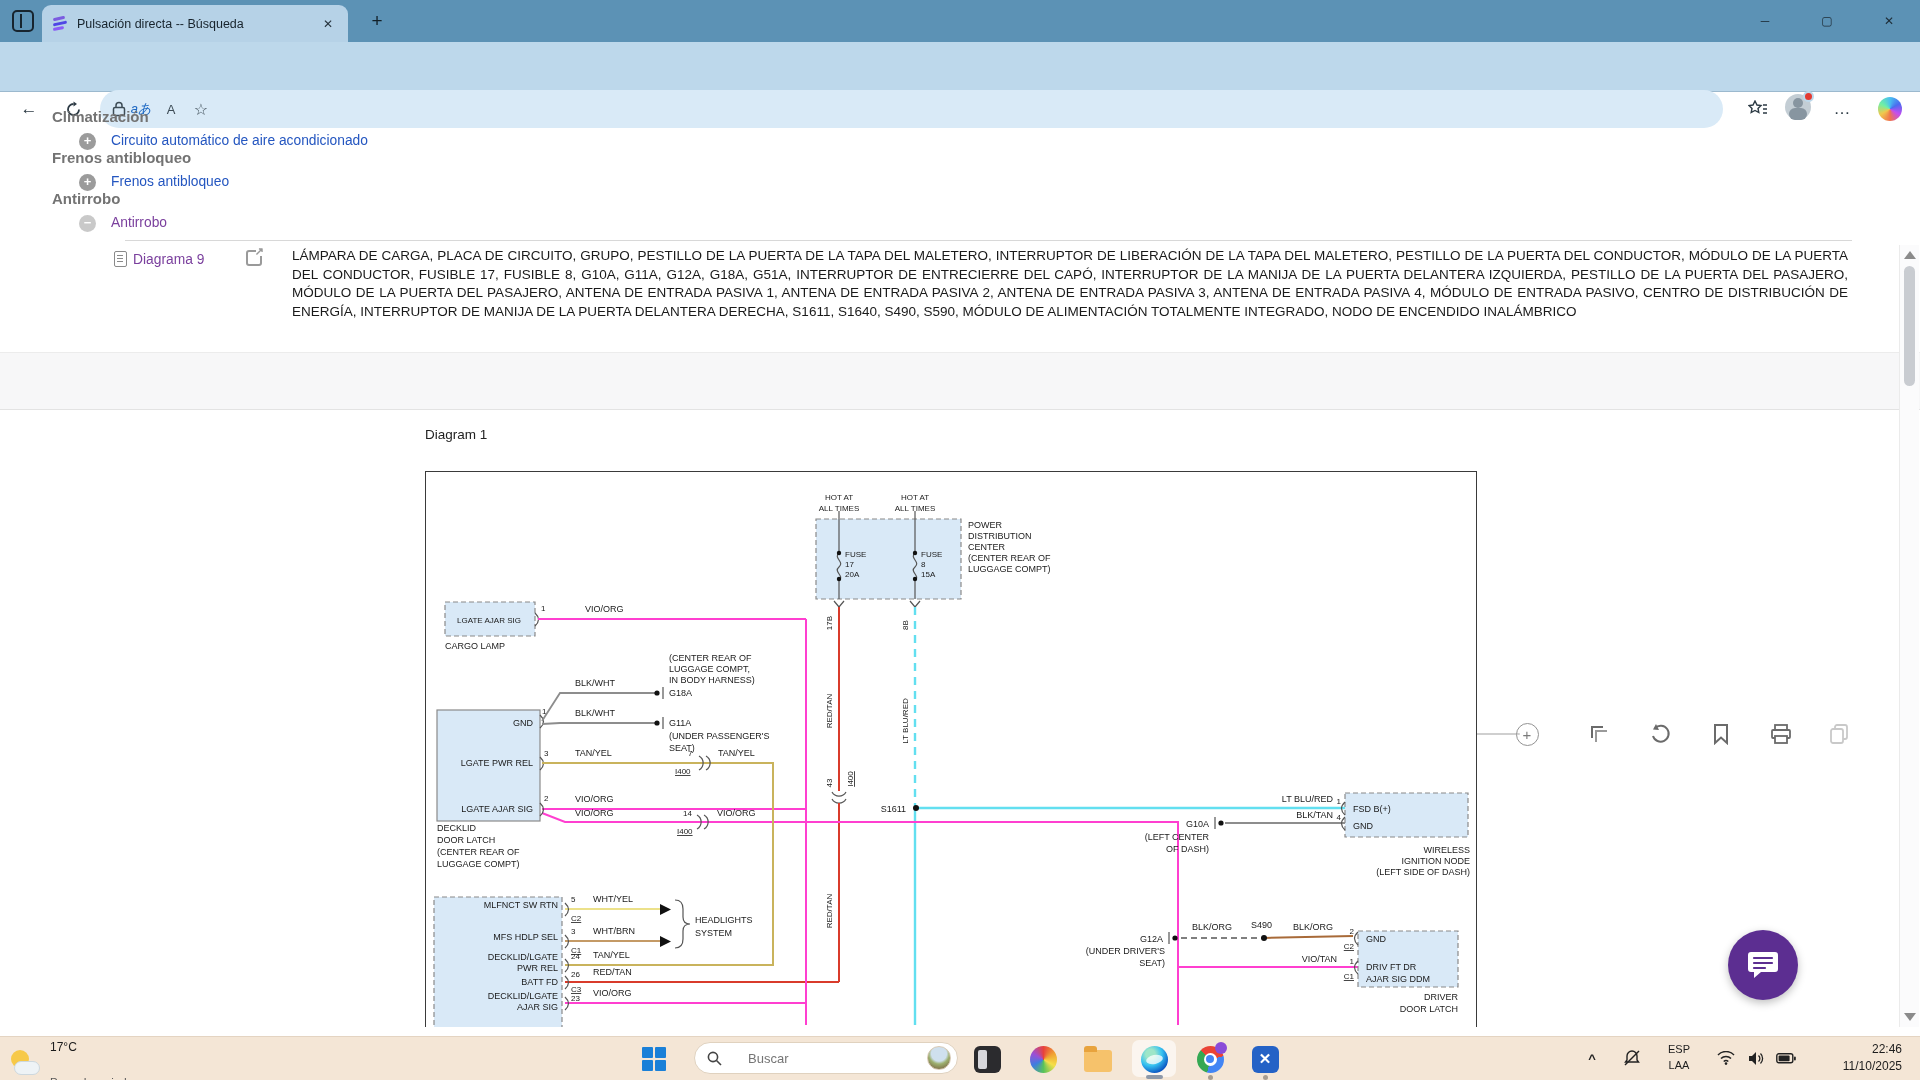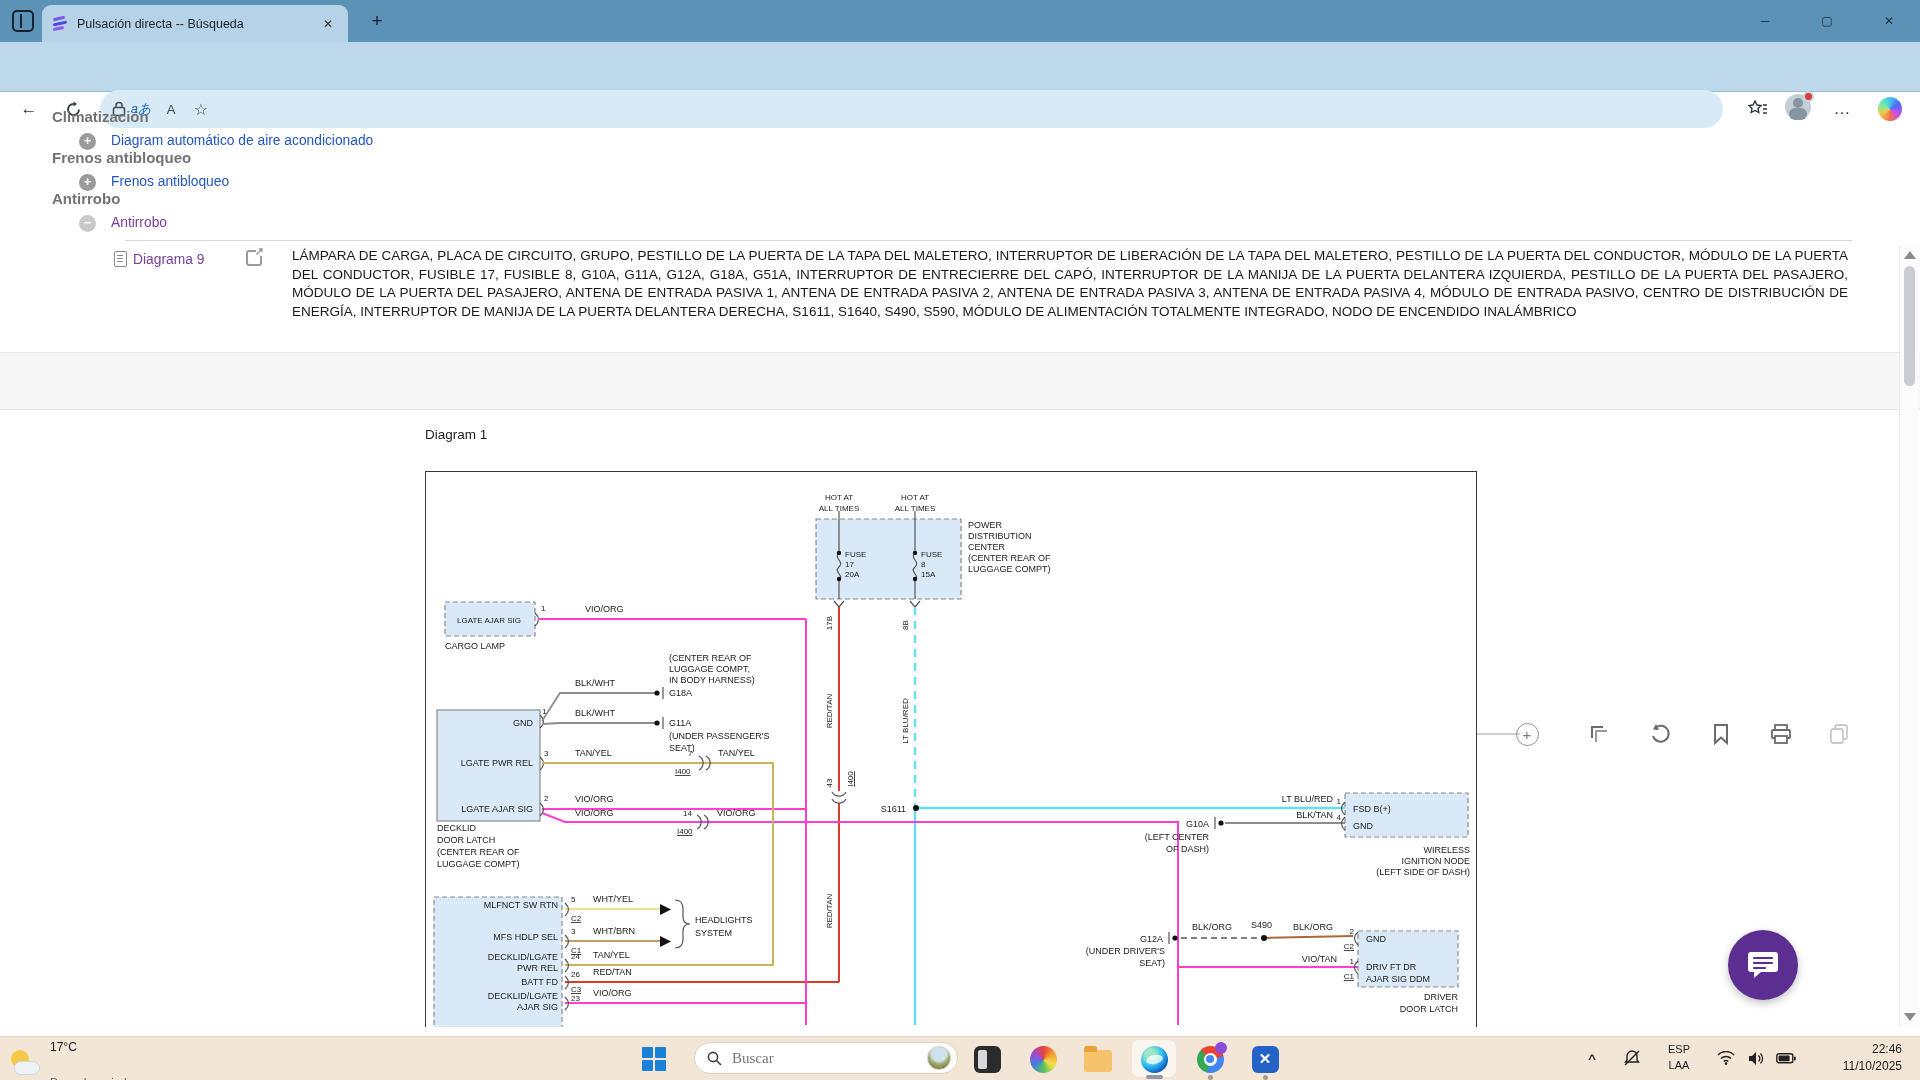--- a/index.html
+++ b/index.html
@@ -88,21 +88,21 @@
   .weather{position:absolute;left:8px;top:1040px;display:flex;align-items:center;}
   .w-icon{width:36px;height:36px;position:relative;}
   .w-icon .sun{position:absolute;left:3px;top:4px;width:18px;height:18px;border-radius:50%;background:#f7c948;}
   .w-icon .cloud{position:absolute;left:6px;top:15px;width:26px;height:14px;border-radius:8px;background:#eef3f6;border:1px solid #cdd8de;}
   .w-temp{font-size:12px;color:#1b1b1b;}
   .w-desc{font-size:11.5px;color:#5a5a5a;margin-top:22px;}
   .tb-ic{position:absolute;top:1043px;width:40px;height:32px;display:flex;align-items:center;justify-content:center;}
   .start i{display:grid;grid-template-columns:11px 11px;grid-gap:2px;}
   .start b{width:11px;height:11px;background:#1a80d8;border-radius:1px;}
   .searchpill{position:absolute;left:694px;top:1042px;width:264px;height:32px;background:#fff;border:1px solid #e0d2bf;border-radius:16px;display:flex;align-items:center;padding:0 6px 0 12px;}
-  .searchpill input{border:none;outline:none;flex:1;font-size:15px;color:#444;background:transparent;margin-left:8px;font-family:Liberation Serif, serif;}
+  .searchpill input{border:none;outline:none;flex:1;font-size:13px;color:#444;background:transparent;margin-left:24px;}
   .bingphoto{width:24px;height:24px;border-radius:50%;background:radial-gradient(circle at 50% 30%,#cfe0ee 0 40%,#9db06f 55%,#6e4f33 100%);border:1px solid #d8c9b4;}
   .appico{width:27px;height:27px;border-radius:6px;position:relative;}
   .darkapp{background:#2b2b2e;}
   .darkapp:before{content:"";position:absolute;left:4px;top:4px;width:9px;height:19px;background:#d8d8dc;border-radius:2px;}
   .gradapp{background:conic-gradient(#e8423c,#f0a233,#f5e04a,#58c35a,#3f7de0,#9b4fd6,#e8423c);border-radius:50%;}
   .folder{width:28px;height:22px;background:#f6c26b;border-radius:3px;position:relative;margin-top:4px;}
   .folder:before{content:"";position:absolute;left:0;top:-4px;width:13px;height:6px;background:#e8a33d;border-radius:3px 3px 0 0;}
   .edgeico{width:27px;height:27px;border-radius:50%;background:radial-gradient(circle at 35% 30%,#9ee6c8 0 18%,#35c1f1 45%,#0c59c4 75%,#123a9e 100%);position:relative;}
   .edgeico:before{content:"";position:absolute;left:5px;top:9px;width:17px;height:9px;border-radius:50%;background:rgba(255,255,255,.75);transform:rotate(-12deg);}
   .edge-active-bg{position:absolute;left:1132px;top:1040px;width:44px;height:37px;background:rgba(255,255,255,.6);border-radius:7px;}
@@ -170,21 +170,21 @@
         </span>
     </div>
     <div class="addr-ic" style="left:1828px;font-size:17px;">…</div>
     <div class="addr-ic" style="left:1876px;">
         <span class="copilot"></span>
       </div>
   </div>
 
   <div class="tree-h" style="top:108px;">Climatización</div>
   <div class="expander exp-plus" style="top:133px;">+</div>
-  <a class="tree-link lk-blue" style="left:111px;top:133px;">Diagram automático de aire acondicionado</a>
+  <a class="tree-link lk-blue" style="left:111px;top:133px;">Circuito automático de aire acondicionado</a>
 
   <div class="tree-h" style="top:149px;">Frenos antibloqueo</div>
   <div class="expander exp-plus" style="top:174px;">+</div>
   <a class="tree-link lk-blue" style="left:111px;top:174px;">Frenos antibloqueo</a>
 
   <div class="tree-h" style="top:190px;">Antirrobo</div>
   <div class="expander exp-minus" style="top:215px;">−</div>
   <a class="tree-link lk-purple" style="left:111px;top:215px;">Antirrobo</a>
 
   <div class="rule"></div>

